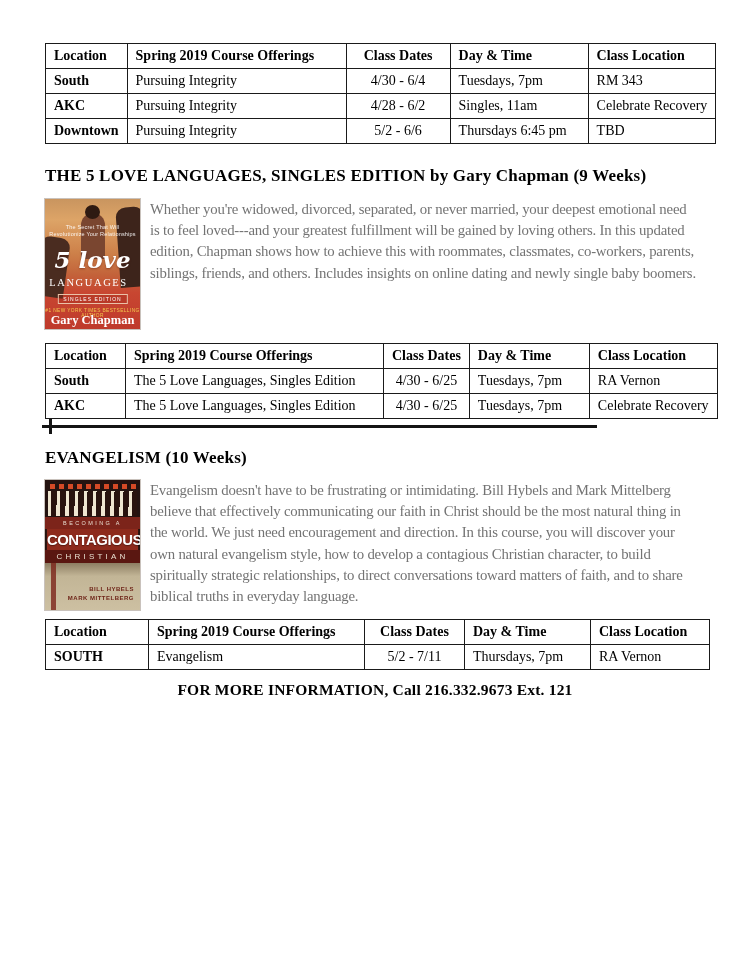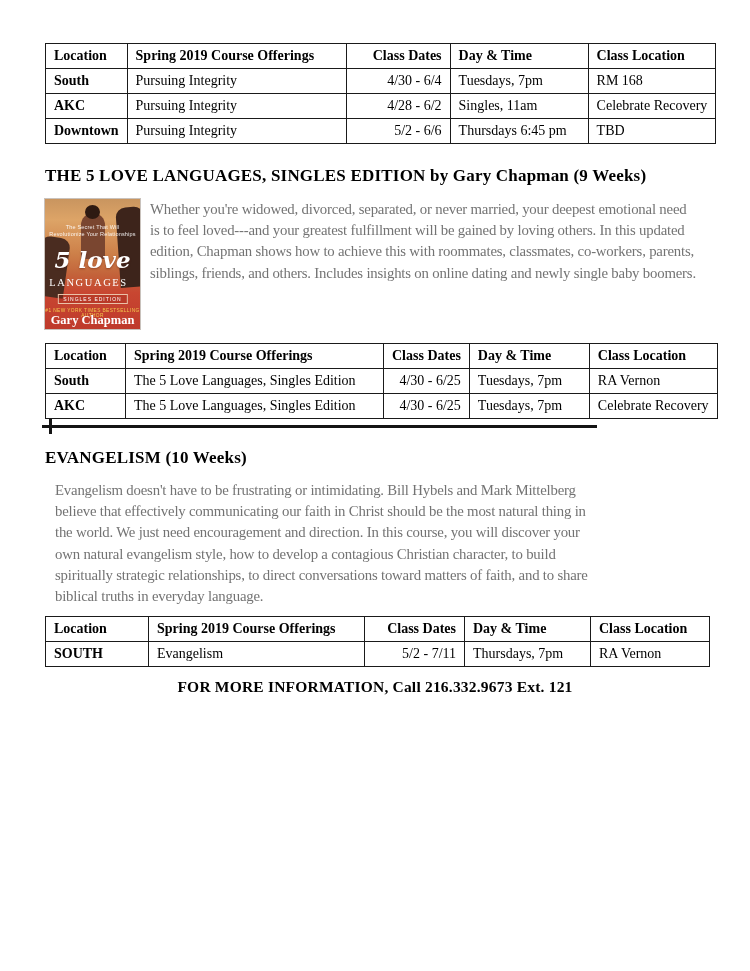--- a/index.html
+++ b/index.html
@@ -27,21 +27,21 @@
     border: 1px solid #1a1a1a;
     padding: 2px 8px;
     height: 25px;
     text-align: left;
     vertical-align: middle;
     overflow: hidden;
     white-space: nowrap;
   }
   .course-table th { font-weight: bold; }
   .course-table td:first-child { font-weight: bold; }
-  .course-table th:nth-child(3), .course-table td:nth-child(3) { text-align: right; }
+  .course-table th:nth-child(3), .course-table td:nth-child(3) { text-align: center; }
 
   
   h2.section-heading {
     margin: 0;
     margin-left: 45px;
     font-size: 17px;
     font-weight: bold;
     letter-spacing: 0.2px;
     font-family: "Liberation Serif", serif;
   }
@@ -198,21 +198,21 @@
         <th>Day &amp; Time</th>
         <th>Class Location</th>
       </tr>
     </thead>
     <tbody>
       <tr>
         <td>South</td>
         <td>Pursuing Integrity</td>
         <td>4/30 - 6/4</td>
         <td>Tuesdays, 7pm</td>
-        <td>RM 168</td>
+        <td>RM 343</td>
       </tr>
       <tr>
         <td>AKC</td>
         <td>Pursuing Integrity</td>
         <td>4/28 - 6/2</td>
         <td>Singles, 11am</td>
         <td>Celebrate Recovery</td>
       </tr>
       <tr>
         <td>Downtown</td>
@@ -280,20 +280,32 @@
     </tbody>
   </table>
 
   <div class="divider">
     <span class="tick"></span>
   </div>
 
   <h2 class="section-heading s2">EVANGELISM (10 Weeks)</h2>
 
   <div class="media-row m2">
+    <div class="book book2">
+      <div class="b2-dots"></div>
+      <div class="b2-sticks"></div>
+      <div class="b2-becoming">BECOMING A</div>
+      <div class="b2-contagious">CONTAGIOUS</div>
+      <div class="b2-christian">CHRISTIAN</div>
+      <div class="b2-bottom">
+        <div class="b2-stripe"></div>
+        <div class="b2-authors">BILL HYBELS
+MARK MITTELBERG</div>
+      </div>
+    </div>
     <p class="para">Evangelism doesn't have to be frustrating or intimidating. Bill Hybels and Mark Mittelberg
 believe that effectively communicating our faith in Christ should be the most natural thing in
 the world. We just need encouragement and direction. In this course, you will discover your
 own natural evangelism style, how to develop a contagious Christian character, to build
 spiritually strategic relationships, to direct conversations toward matters of faith, and to share
 biblical truths in everyday language.</p>
   </div>
 
   <table class="course-table t3">
     <colgroup>

